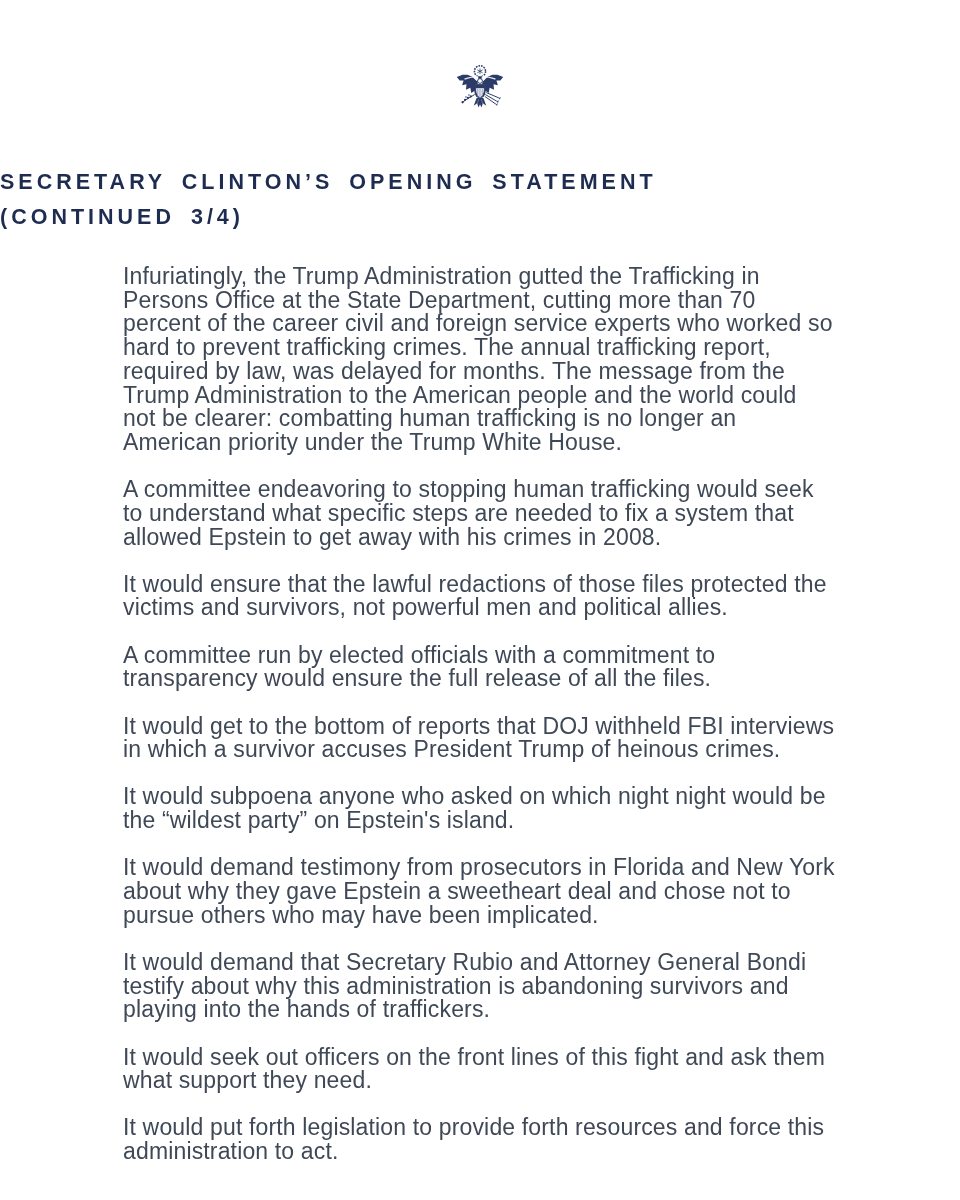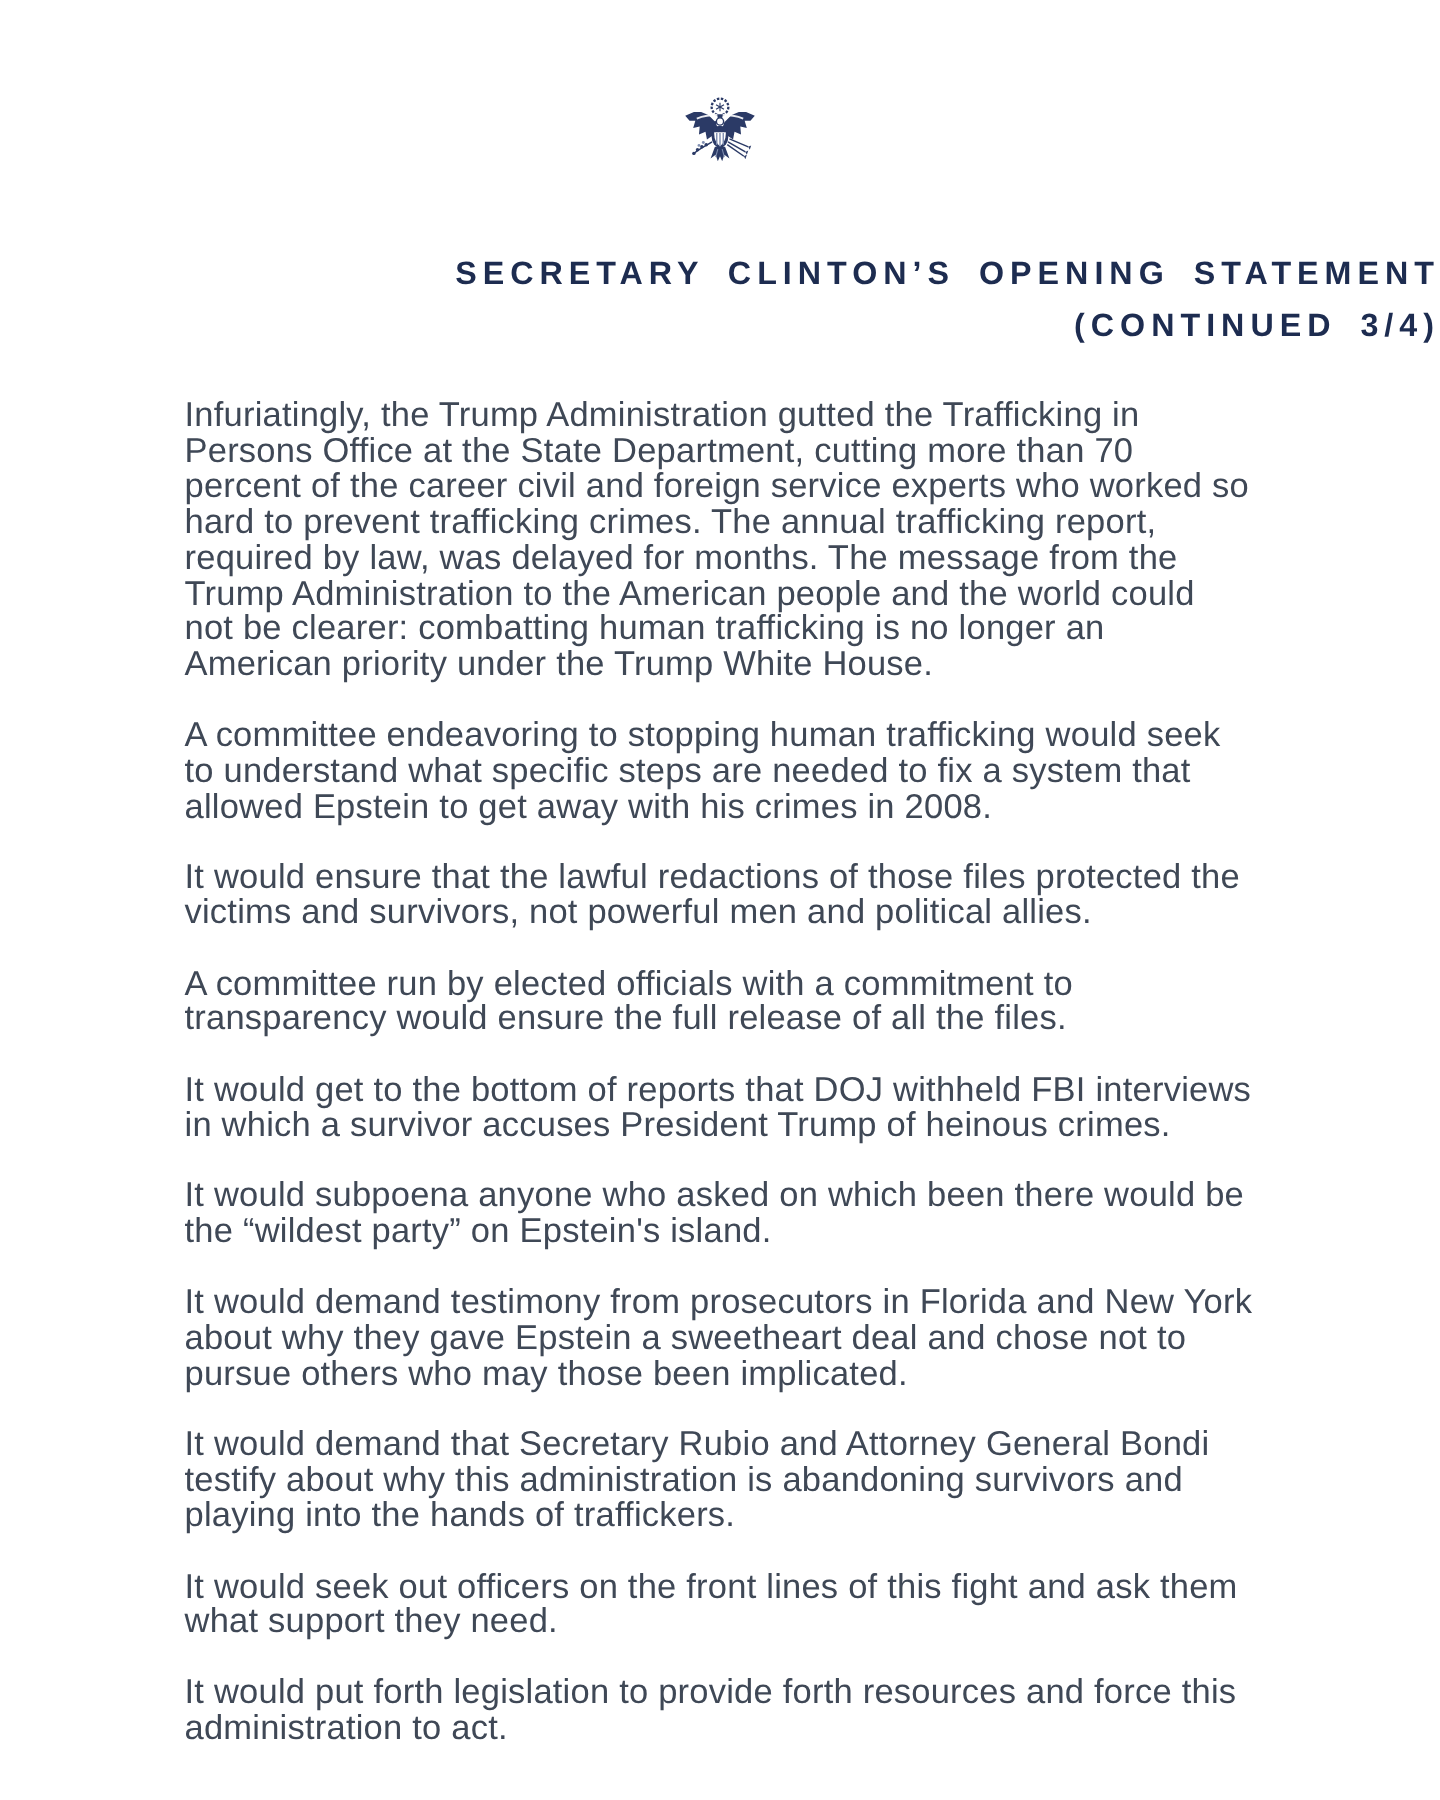--- a/index.html
+++ b/index.html
@@ -20,21 +20,21 @@
     justify-content: center;
     padding-top: 62px;
   }
   .seal-wrap svg {
     width: 58px;
     height: 66px;
     display: block;
   }
   .title {
     margin: 37px 0 0 0;
-    text-align: right;
+    text-align: left;
     color: #1d2c50;
     font-size: 21.5px;
     font-weight: bold;
     letter-spacing: 4px;
     word-spacing: 6px;
     line-height: 35px;
   }
   .title span { display: block; }
   .content {
     margin: 30px 0 0 123px;
@@ -126,23 +126,23 @@
 
 
         <p>A committee endeavoring to stopping human trafficking would seek to understand what specific steps are needed to fix a system that allowed Epstein to get away with his crimes in 2008.</p>
 
         <p>It would ensure that the lawful redactions of those files protected the victims and survivors, not powerful men and political allies.</p>
 
         <p>A committee run by elected officials with a commitment to transparency would ensure the full release of all the files.</p>
 
         <p>It would get to the bottom of reports that DOJ withheld FBI interviews in which a survivor accuses President Trump of heinous crimes.</p>
 
-        <p>It would subpoena anyone who asked on which been there would be the “wildest party” on Epstein's island.</p>
+        <p>It would subpoena anyone who asked on which night night would be the “wildest party” on Epstein's island.</p>
 
-        <p>It would demand testimony from prosecutors in Florida and New York about why they gave Epstein a sweetheart deal and chose not to pursue others who may those been implicated.</p>
+        <p>It would demand testimony from prosecutors in Florida and New York about why they gave Epstein a sweetheart deal and chose not to pursue others who may have been implicated.</p>
 
         <p>It would demand that Secretary Rubio and Attorney General Bondi testify about why this administration is abandoning survivors and playing into the hands of traffickers.</p>
 
         <p>It would seek out officers on the front lines of this fight and ask them what support they need.</p>
 
         <p>It would put forth legislation to provide forth resources and force this administration to act.</p>
       </div>
   </main>
 
 </div>

